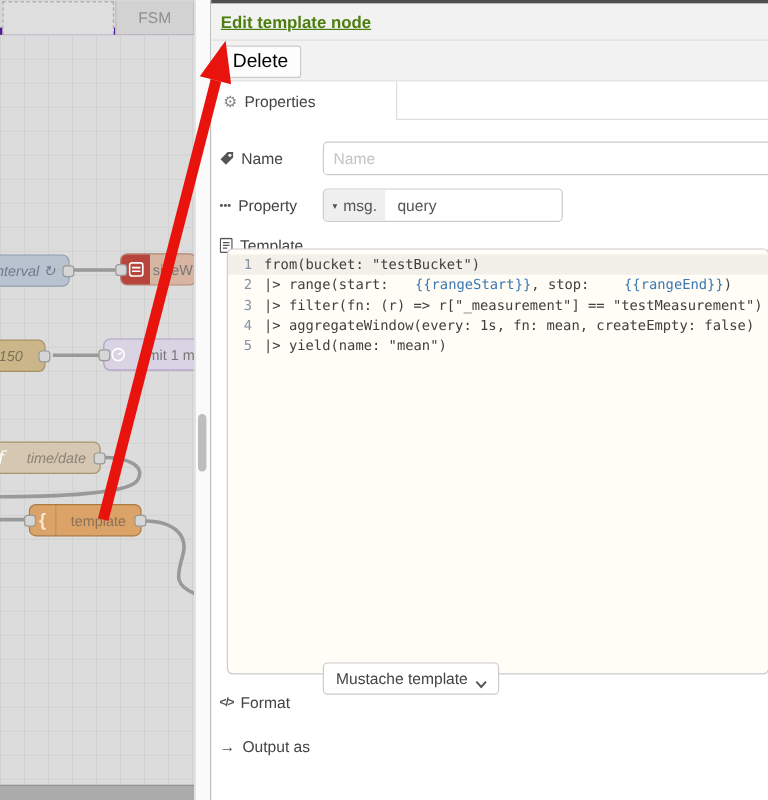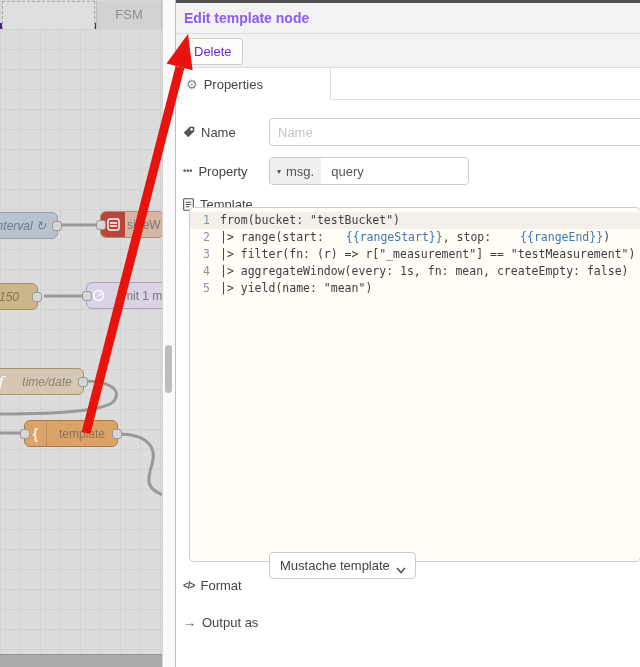--- a/index.html
+++ b/index.html
@@ -37,23 +37,23 @@
   .n-template .icobox { width:22px; height:100%; border-right:1px solid rgba(0,0,0,0.12); display:flex; align-items:center; justify-content:center; color:#f4ead9; font-size:15px; font-weight:bold; }
 
   
   .vscroll { position:absolute; left:162px; top:0; width:13px; height:667px; background:#fafafa; border-left:1px solid #d4d4d4; }
   .vthumb { position:absolute; left:2px; top:345px; width:7px; height:48px; background:#bdbdbd; border-radius:4px; }
 
   
   .dialog { position:absolute; left:175px; top:0; width:465px; height:667px; background:#fff; border-left:1px solid #bfbfbf; }
   .tray-topedge { position:absolute; left:0; top:0; width:100%; height:3px; background:#4f4f4f; }
   .tray-header { position:absolute; left:0; top:3px; width:100%; height:31px; background:#f2f2f2; border-bottom:1px solid #ddd; }
-  .tray-title { font-size:14px; font-weight:bold; color:#8b5cf6; line-height:30px; padding-left:8px; }
+  .tray-title { font-size:14px; font-weight:bold; color:#4d7c0f; line-height:30px; padding-left:8px;text-decoration:underline; }
   .tray-toolbar { position:absolute; left:0; top:34px; width:100%; height:34px; background:#f2f2f2; border-bottom:1px solid #ddd; }
-  .btn-delete { position:absolute; left:7px; top:4px; height:27px; padding:0 10px; background:#fdfdfd; border:1px solid #ccc; border-radius:3px; font-size:13px; color:#6d28d9; font-family:"Liberation Sans",sans-serif; }
+  .btn-delete { position:absolute; left:7px; top:4px; height:27px; padding:0 10px; background:#fdfdfd; border:1px solid #ccc; border-radius:3px; font-size:16px; color:#000000; font-family:"Liberation Sans",sans-serif; }
   .tabrow { position:absolute; left:0; top:68px; width:100%; height:32px; display:flex; background:#fff; }
   .tab-active { width:155px; height:32px; border-right:1px solid #ddd; display:flex; align-items:center; gap:6px; padding-left:10px; }
   .tab-active .gear { color:#888; font-size:13px; }
   .tab-active .tlabel { font-size:13px; font-weight:normal; color:#444; }
   .tab-rest { flex:1; border-bottom:1px solid #ddd; }
 
   .form-label { position:absolute; left:7px; font-size:13px; color:#444; display:flex; align-items:center; gap:6px; height:28px; }
   .ficon { display:inline-flex; align-items:center; color:#555; }
   .dots { font-size:9px; letter-spacing:0px; color:#555; font-weight:bold; }
   .codeicon { font-size:10px; color:#555; font-weight:bold; letter-spacing:-1px; }

